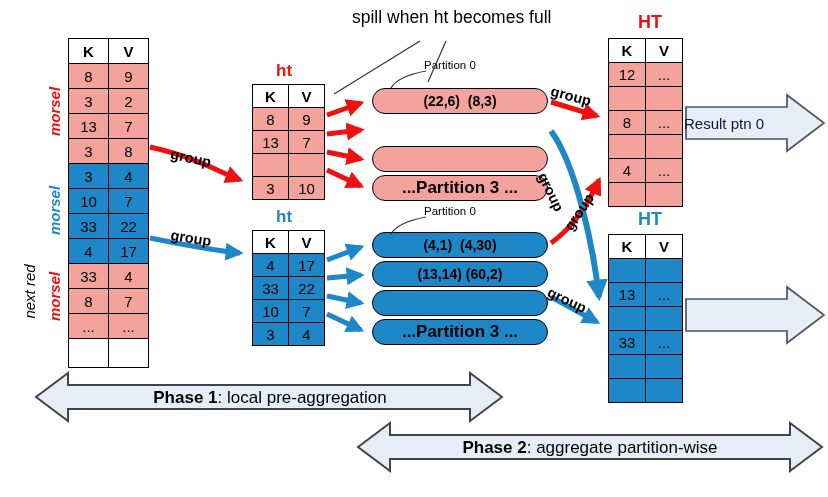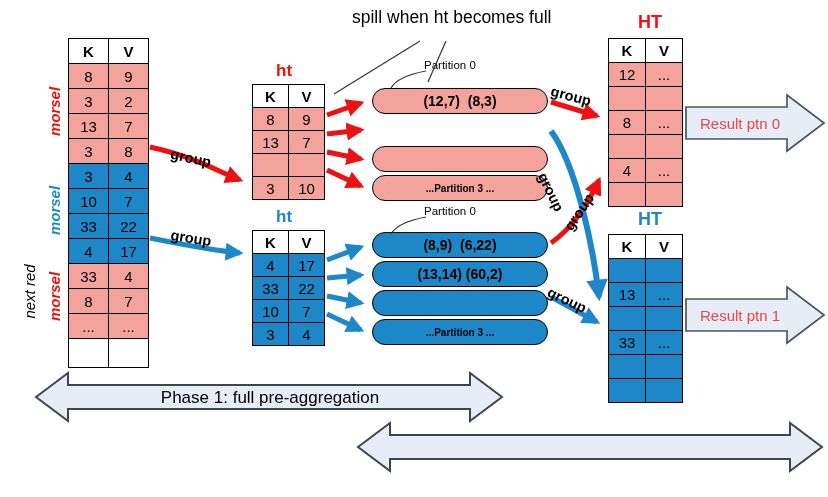--- a/index.html
+++ b/index.html
@@ -22,32 +22,32 @@
           width:90px; text-align:center; }
   .red-t { color:#EE1111; }
   .blue-t { color:#1E87C8; }
 
   .htlab { position:absolute; z-index:1; font-weight:bold; font-size:17px; }
   .HTlab { position:absolute; z-index:1; font-weight:bold; font-size:18px; }
 
   .bar { position:absolute; z-index:1; width:176px; height:26px; border:1.7px solid #000;
          border-radius:13px; display:flex; align-items:center; justify-content:center;
          font-size:14px; font-weight:bold; white-space:pre; color:#000; }
-  .bar.small { font-size:10px; }
+  .bar.small { font-size:17px; }
 
   .ptr { position:absolute; z-index:1; font-size:11.5px; color:#000; }
 
   .spill { position:absolute; z-index:1; font-size:17.5px; color:#000; }
 
   .glab { position:absolute; z-index:3; font-weight:bold; font-size:14.5px; width:46px;
           text-align:center; color:#000; }
 
-  .restxt { position:absolute; z-index:3; width:112px; text-align:center; font-size:15px; color:#ef4444; }
+  .restxt { position:absolute; z-index:3; width:112px; font-size:15px; color:#0f172a; }
   .phtxt  { position:absolute; z-index:3; width:340px; text-align:center; font-size:17px; color:#000; }
-  .phtxt b { font-weight:normal;margin-top:40px; }
+  .phtxt b { font-weight:bold;margin-top:40px; }
 
   svg.overlay { position:absolute; left:0; top:0; z-index:2; pointer-events:none; }
 </style>
 </head>
 <body>
 
 <div class="stage">
 
   <div class="vlab red-t" style="left:9px;top:103px">morsel</div>
   <div class="vlab blue-t" style="left:9px;top:202px">morsel</div>
@@ -159,26 +159,26 @@
     <tr>
           <td class="bl">3</td>
           <td class="bl">4</td>
         </tr>
   </tbody>
     </table>
 
   <div class="spill" style="left:352px;top:7px">spill when ht becomes full</div>
 
   <div class="ptr" style="left:424px;top:59px">Partition 0</div>
-  <div class="bar pk" style="left:372px;top:88px">(12,7)  (8,3)</div>
+  <div class="bar pk" style="left:372px;top:88px">(22,6)  (8,3)</div>
   <div class="bar pk" style="left:372px;top:146px"></div>
   <div class="bar pk small" style="left:372px;top:175px">...Partition 3 ...</div>
 
   <div class="ptr" style="left:424px;top:205px">Partition 0</div>
-  <div class="bar bl" style="left:372px;top:232px">(8,9)  (6,22)</div>
+  <div class="bar bl" style="left:372px;top:232px">(4,1)  (4,30)</div>
   <div class="bar bl" style="left:372px;top:261px">(13,14) (60,2)</div>
   <div class="bar bl" style="left:372px;top:290px"></div>
   <div class="bar bl small" style="left:372px;top:319px">...Partition 3 ...</div>
 
   <div class="HTlab red-t" style="left:638px;top:12px">HT</div>
   <table class="t tbg" style="left:608px;top:38px">
     <tbody>
         <tr class="hd">
       <td class="pk">K</td>
       <td class="pk">V</td>
@@ -283,19 +283,21 @@
   </svg>
 
   <div class="glab" style="left:168px;top:150px;transform:rotate(12deg)">group</div>
   <div class="glab" style="left:168px;top:230px;transform:rotate(9deg)">group</div>
   <div class="glab" style="left:548px;top:88px;transform:rotate(15deg)">group</div>
   <div class="glab" style="left:556px;top:204px;transform:rotate(-56deg)">group</div>
   <div class="glab" style="left:528px;top:184px;transform:rotate(64deg)">group</div>
   <div class="glab" style="left:544px;top:292px;transform:rotate(25deg)">group</div>
 
   <div class="restxt" style="left:684px;top:115px">Result ptn 0</div>
-  <div class="restxt" style="left:684px;top:307px">Result ptn 1</div>
 
   <div class="phtxt" style="left:100px;top:388px">
-    <b>Phase 1</b><span>: full pre-aggregation</span>
+    <b>Phase 1</b><span>: local pre-aggregation</span>
   </div>
+  <div class="phtxt" style="left:420px;top:438px">
+    <b>Phase 2</b><span>: aggregate partition-wise</span>
+  </div>
 
 </div>
 
 </body></html>

